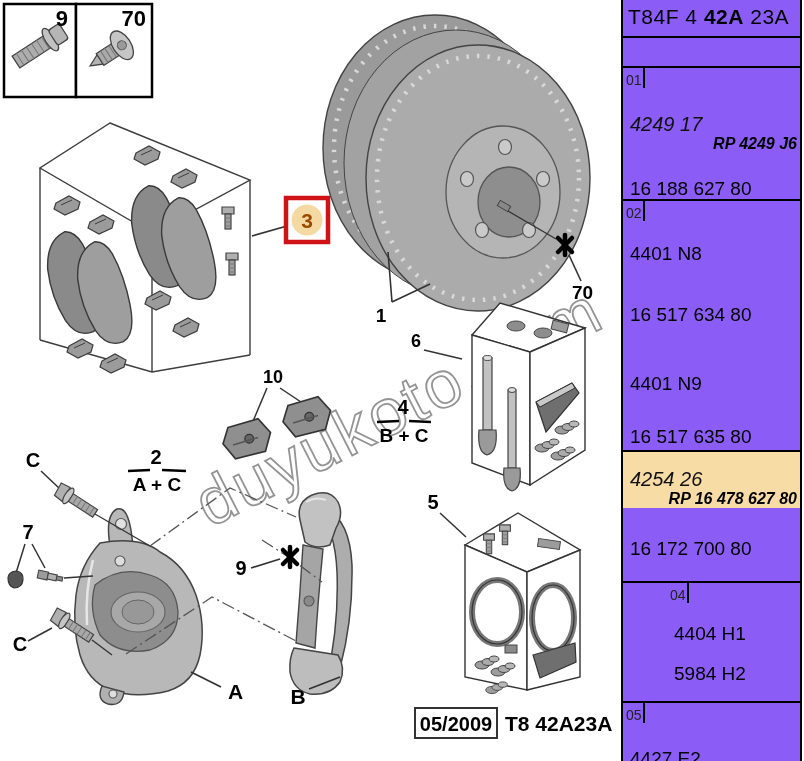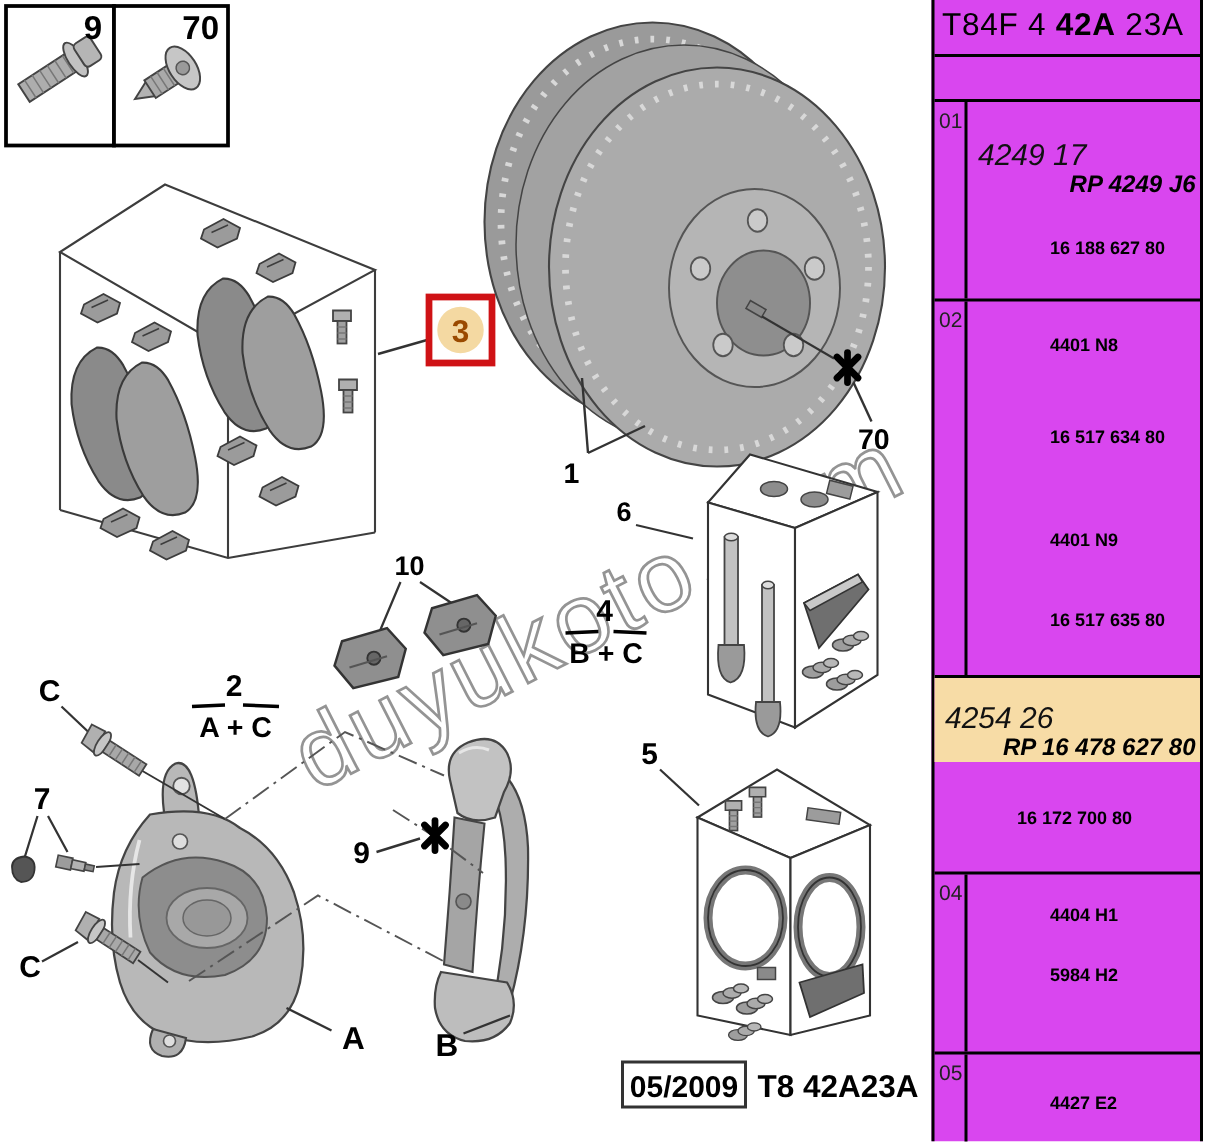--- a/index.html
+++ b/index.html
@@ -1,36 +1,36 @@
 <!DOCTYPE html>
 <html><head>
 <meta charset="utf-8">
 <style>
   html,body{margin:0;padding:0;background:#fff;}
   body{width:804px;height:761px;position:relative;overflow:hidden;
        font-family:"Liberation Sans","DejaVu Sans",sans-serif;color:#000;}
   #diagram{position:absolute;left:0;top:0;}
   
   #panel{position:absolute;left:621px;top:0;width:177px;height:761px;
-         border-left:2px solid #000;border-right:2px solid #000;background:#d946ef;}
+         border-left:2px solid #000;border-right:2px solid #000;background:#8b5cf6;}
   #panel .hl{position:absolute;left:0;top:450px;width:100%;height:58px;background:#f7dcA6;z-index:0;}
   #panel .titlebox{position:relative;height:31px;border-bottom:2px solid #000;
          font-size:21px;padding:5px 0 0 5px;letter-spacing:.5px;white-space:nowrap;z-index:1;}
   #panel .titlebox b{font-weight:bold;}
   #panel .spacer{position:relative;height:28px;border-bottom:2px solid #000;z-index:1;}
-  .prow{position:relative;display:flex;border-bottom:2px solid #000;z-index:1;box-sizing:border-box;}
+  .prow{position:relative;display:flex;border-bottom:2px solid #000;z-index:1;box-sizing:border-box;flex-direction:column;}
   .prow.last{border-bottom:none;}
   .prow .num{width:22px;border-right:2px solid #000;font-size:14px;color:#222;
              padding:4px 0 0 3px;box-sizing:border-box;}
   .prow .content{flex:1;position:relative;}
   .pline{position:absolute;left:7px;white-space:nowrap;}
-  .pl-bold{font-weight:bold;font-size:12px;margin-left:48px;}
+  .pl-bold{font-weight:normal;font-size:19px;}
   .pl-it{font-style:italic;font-size:20px;color:#111;}
   .pl-rp{font-style:italic;font-weight:bold;font-size:16px;left:auto;right:3px;}
-  .r1{height:133px;} .r2{height:251px;} .r3{height:131px;} .r4{height:120px;} .r5{height:63px;}
+  .r1{height:133px;} .r2{height:251px;} .r3{height:131px;} .r4{height:120px;padding-left:44px;} .r5{height:63px;}
 </style>
 </head>
 <body>
 
 <svg id="diagram" width="621" height="761" viewBox="0 0 621 761" xmlns="http://www.w3.org/2000/svg">
   <defs>
     <path id="padshape" d="M0,-52 Q-20,-48 -26,-20 Q-30,8 -22,34 Q-15,54 2,52 Q16,48 18,18 Q20,-12 14,-36 Q10,-50 0,-52 Z"></path>
     <g id="clipshape">
       <path d="M-11,-2 L2,-9 L13,-3 L11,4 L-2,10 L-13,4 Z" fill="#9b9b9b" stroke="#3d3d3d" stroke-width="1.2"></path>
       <path d="M-6,0 L5,-5" stroke="#3d3d3d" stroke-width="1" fill="none"></path>

